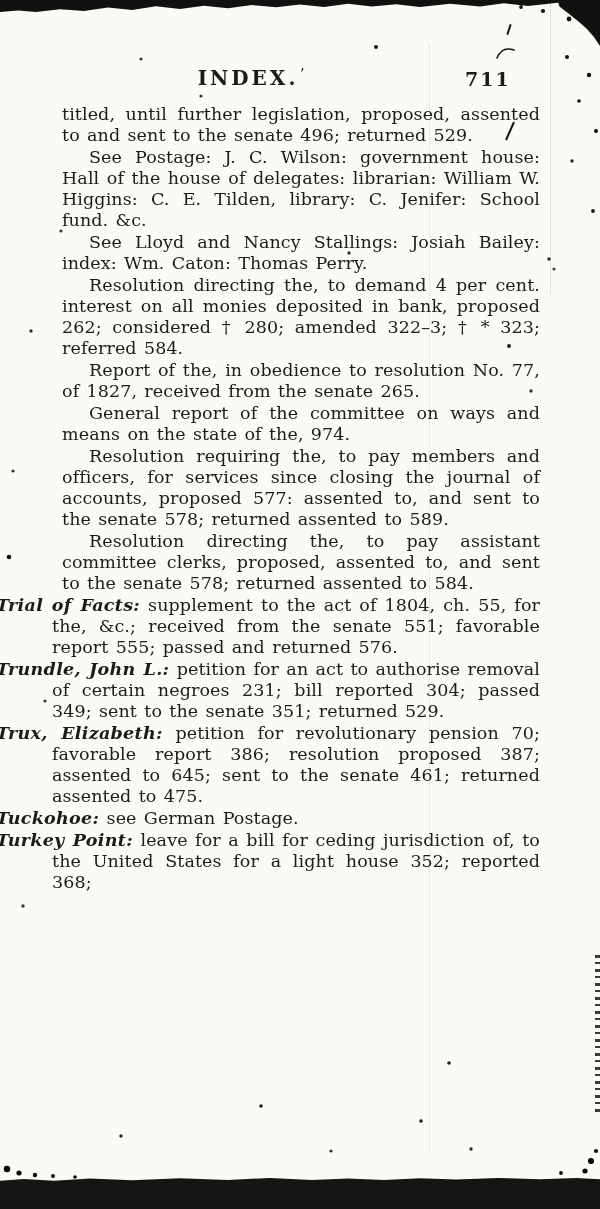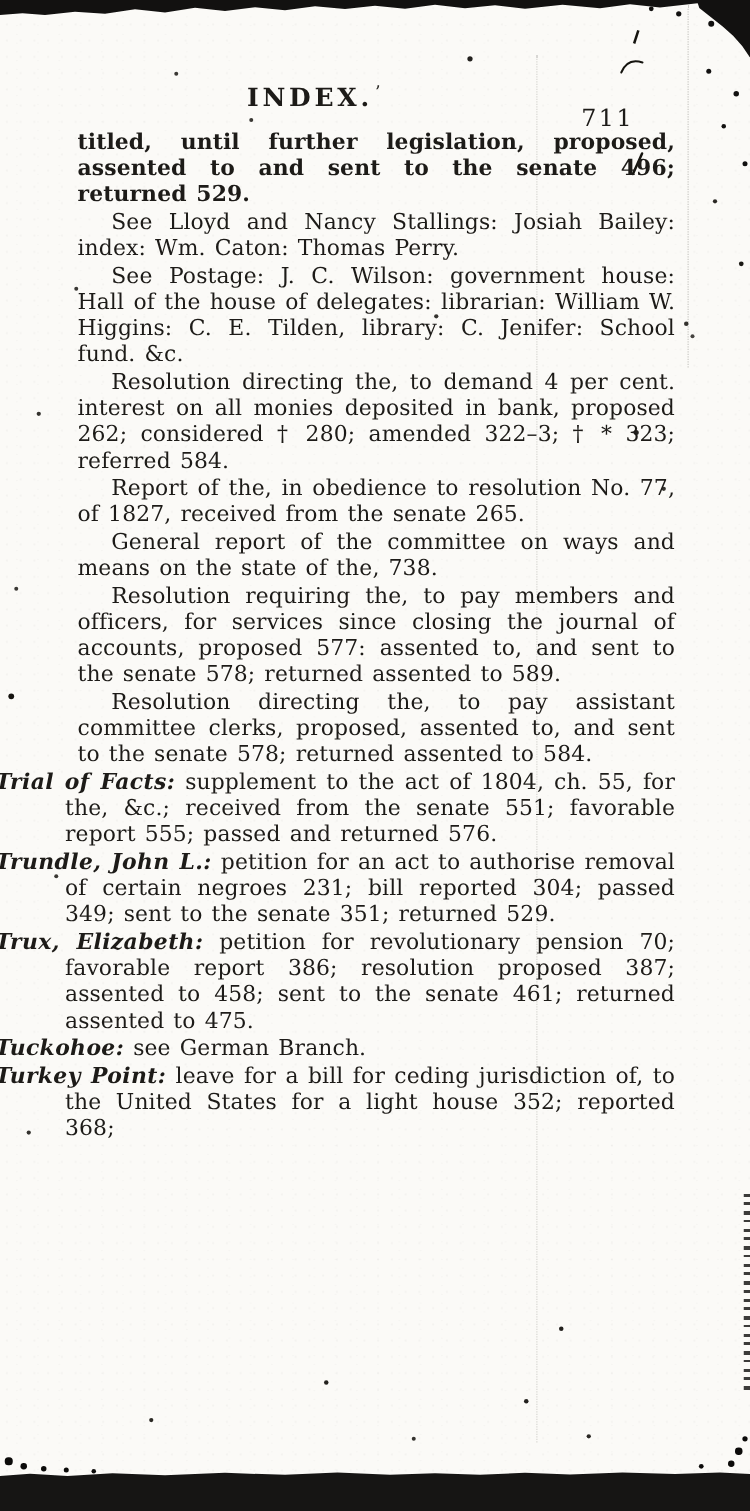--- a/index.html
+++ b/index.html
@@ -14,32 +14,32 @@
     background-position:0 0, 5px 3px;
     color:#1d1b18;
   }
   
   .hdr-title{
     position:absolute;top:66px;left:248px;transform:translateX(-50%);
     font-weight:bold;font-size:20px;letter-spacing:3px;white-space:nowrap;
   }
   .hdr-page{
     position:absolute;top:68px;left:465px;
-    font-weight:normal;font-size:19px;letter-spacing:2px;white-space:nowrap;margin-top:16px;
+    font-weight:bold;font-size:19px;letter-spacing:2px;white-space:nowrap;
   }
   .hdr-tick{position:absolute;top:66px;left:300px;font-size:14px;color:#2a2824;}
   
   .textblock{
     position:absolute;top:104px;left:0;width:540px;
     font-size:17.5px;line-height:21px;word-spacing:1.6px;letter-spacing:0.1px;
   }
   .para{
     margin:0 0 1px 62px;text-align:justify;text-indent:27px;
   }
-  .para.noind{text-indent:0;font-weight:bold;}
+  .para.noind{text-indent:0;}
   .entry{
     margin:0 0 1px -4px;padding-left:56px;text-indent:-56px;text-align:justify;width:544px;box-sizing:border-box;
   }
   .entry .term{font-style:italic;font-weight:bold;letter-spacing:0.3px;}
   
   .top-strip{
     position:absolute;top:0;left:0;width:600px;height:12px;background:#121110;
     clip-path:polygon(0% 0%,100% 0%,100% 25%,96% 45%,93% 22%,88% 50%,84% 28%,80% 55%,75% 32%,70% 58%,66% 35%,62% 55%,58% 32%,54% 58%,50% 38%,46% 60%,42% 42%,38% 68%,34% 48%,30% 74%,26% 52%,22% 84%,18% 62%,14% 92%,10% 78%,6% 100%,3% 88%,0% 100%);
   }
   .top-right-blob{
@@ -94,28 +94,28 @@
   <svg class="pen-arc" width="22" height="20" viewBox="0 0 22 20">
     <path d="M2,16 Q7,4 19,8" fill="none" stroke="#15140f" stroke-width="1.6" stroke-linecap="round"></path>
   </svg>
 
   <div class="hdr-title">INDEX.</div>
   <div class="hdr-tick">’</div>
   <div class="hdr-page">711</div>
 
   <div class="textblock">
     <p class="para noind">titled, until further legislation, proposed, assented to and sent to the senate 496; returned 529.</p>
+    <p class="para">See Postage: J. C. Wilson: government house: Hall of the house of delegates: librarian: William W. Higgins: C. E. Tilden, library: C. Jenifer: School fund. &amp;c.</p>
     <p class="para">See Lloyd and Nancy Stallings: Josiah Bailey: index: Wm. Caton: Thomas Perry.</p>
-    <p class="para">See Postage: J. C. Wilson: government house: Hall of the house of delegates: librarian: William W. Higgins: C. E. Tilden, library: C. Jenifer: School fund. &amp;c.</p>
     <p class="para">Resolution directing the, to demand 4 per cent. interest on all monies deposited in bank, proposed 262; considered † 280; amended 322–3; † * 323; referred 584.</p>
     <p class="para">Report of the, in obedience to resolution No. 77, of 1827, received from the senate 265.</p>
-    <p class="para">General report of the committee on ways and means on the state of the, 738.</p>
+    <p class="para">General report of the committee on ways and means on the state of the, 974.</p>
     <p class="para">Resolution requiring the, to pay members and officers, for services since closing the journal of accounts, proposed 577: assented to, and sent to the senate 578; returned assented to 589.</p>
     <p class="para">Resolution directing the, to pay assistant committee clerks, proposed, assented to, and sent to the senate 578; returned assented to 584.</p>
 
     <p class="entry"><span class="term">Trial of Facts:</span> <span>supplement to the act of 1804, ch. 55, for the, &amp;c.; received from the senate 551; favorable report 555; passed and returned 576.</span></p>
     <p class="entry"><span class="term">Trundle, John L.:</span> <span>petition for an act to authorise removal of certain negroes 231; bill reported 304; passed 349; sent to the senate 351; returned 529.</span></p>
-    <p class="entry"><span class="term">Trux, Elizabeth:</span> <span>petition for revolutionary pension 70; favorable report 386; resolution proposed 387; assented to 458; sent to the senate 461; returned assented to 475.</span></p>
-    <p class="entry"><span class="term">Tuckohoe:</span> <span>see German Branch.</span></p>
+    <p class="entry"><span class="term">Trux, Elizabeth:</span> <span>petition for revolutionary pension 70; favorable report 386; resolution proposed 387; assented to 645; sent to the senate 461; returned assented to 475.</span></p>
+    <p class="entry"><span class="term">Tuckohoe:</span> <span>see German Postage.</span></p>
     <p class="entry"><span class="term">Turkey Point:</span> <span>leave for a bill for ceding jurisdiction of, to the United States for a light house 352; reported 368;</span></p>
   </div>
 
 </div>
 
 </body></html>

